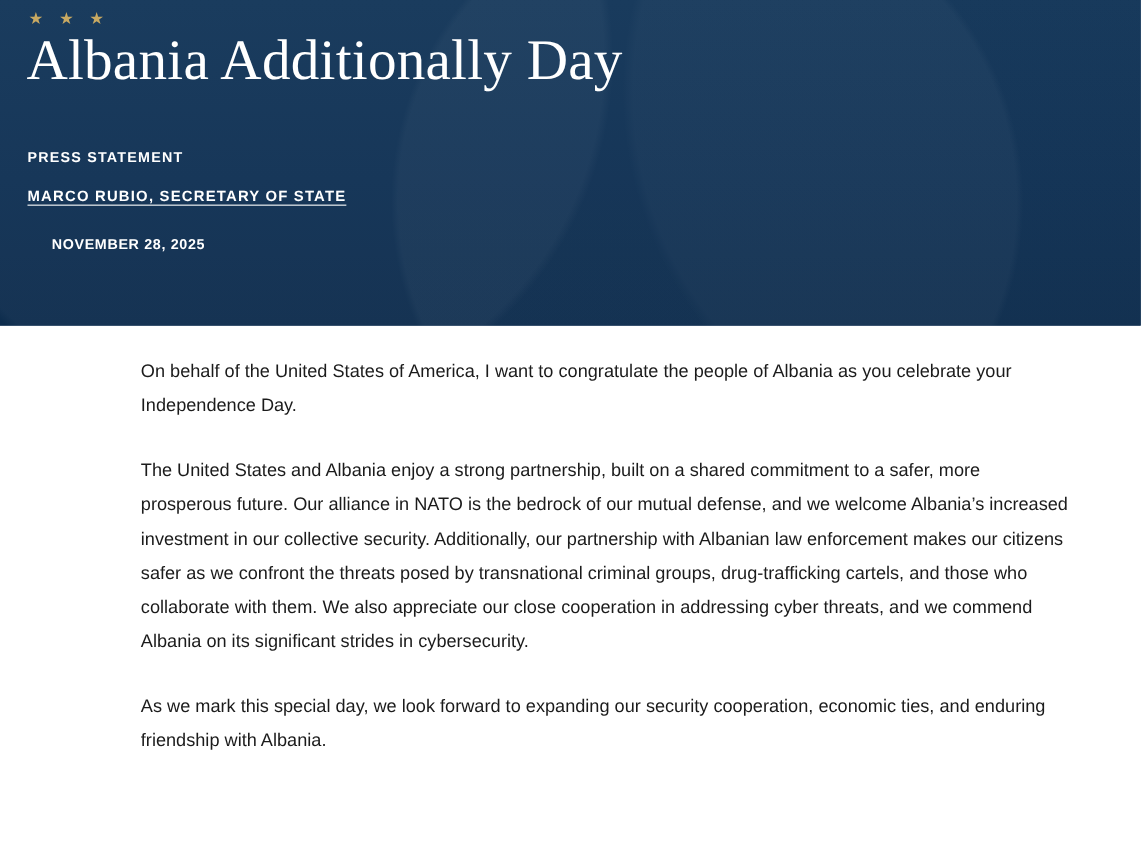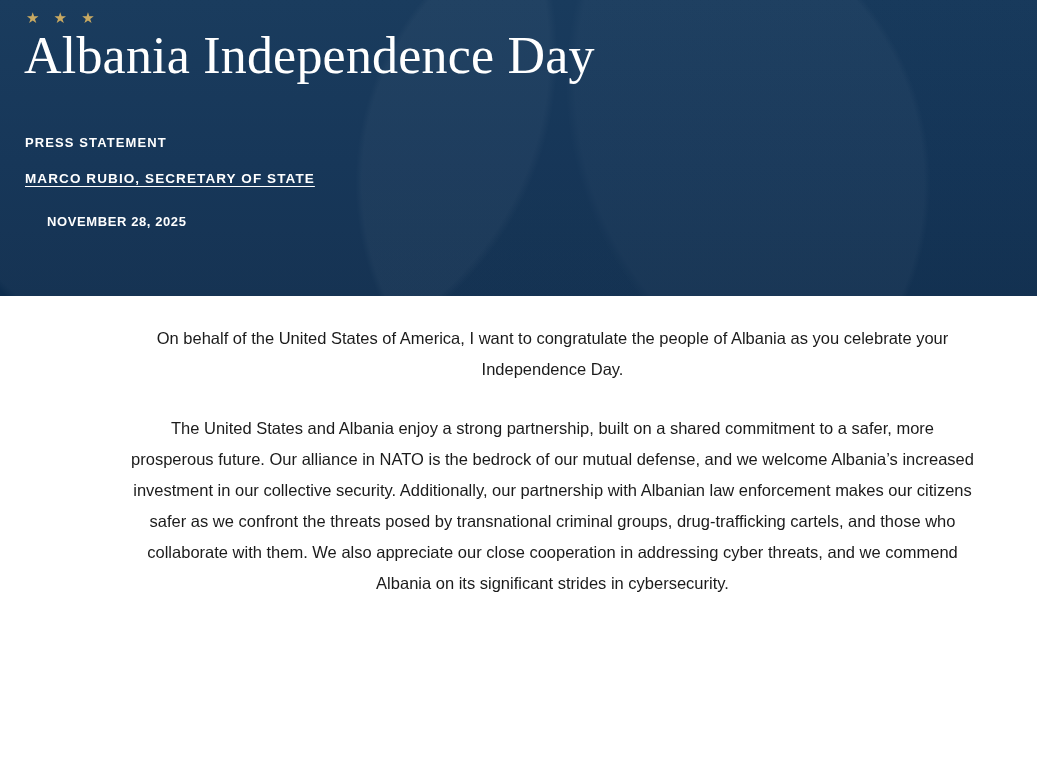--- a/index.html
+++ b/index.html
@@ -91,41 +91,41 @@
     color: #ffffff;
     text-transform: uppercase;
     margin-left: 22px;
   }
 
   
   .content {
     box-sizing: border-box;
     width: 1037px;
     padding: 27px 60px 0 128px;
-    text-align: center;
   }
   .content p {
     margin: 0 0 28px 0;
     font-size: 16.5px;
     line-height: 31px;
     color: #1b1b1b;
     max-width: 855px;
   }
 </style>
 </head>
 <body>
 
 <div class="page">
 
   <header class="hero">
     <div class="stars">★ ★ ★</div>
-    <h1 class="hero-title">Albania Independence Day</h1>
+    <h1 class="hero-title">Albania Additionally Day</h1>
     <div class="kicker">PRESS STATEMENT</div>
     <a class="byline" href="#">MARCO RUBIO, SECRETARY OF STATE</a>
     <div class="date">NOVEMBER 28, 2025</div>
   </header>
 
   <main class="content">
     <p>On behalf of the United States of America, I want to congratulate the people of Albania as you celebrate your Independence Day.</p>
     <p>The United States and Albania enjoy a strong partnership, built on a shared commitment to a safer, more prosperous future. Our alliance in NATO is the bedrock of our mutual defense, and we welcome Albania’s increased investment in our collective security. Additionally, our partnership with Albanian law enforcement makes our citizens safer as we confront the threats posed by transnational criminal groups, drug-trafficking cartels, and those who collaborate with them. We also appreciate our close cooperation in addressing cyber threats, and we commend Albania on its significant strides in cybersecurity.</p>
+    <p>As we mark this special day, we look forward to expanding our security cooperation, economic ties, and enduring friendship with Albania.</p>
   </main>
 
 </div>
 
 </body></html>

